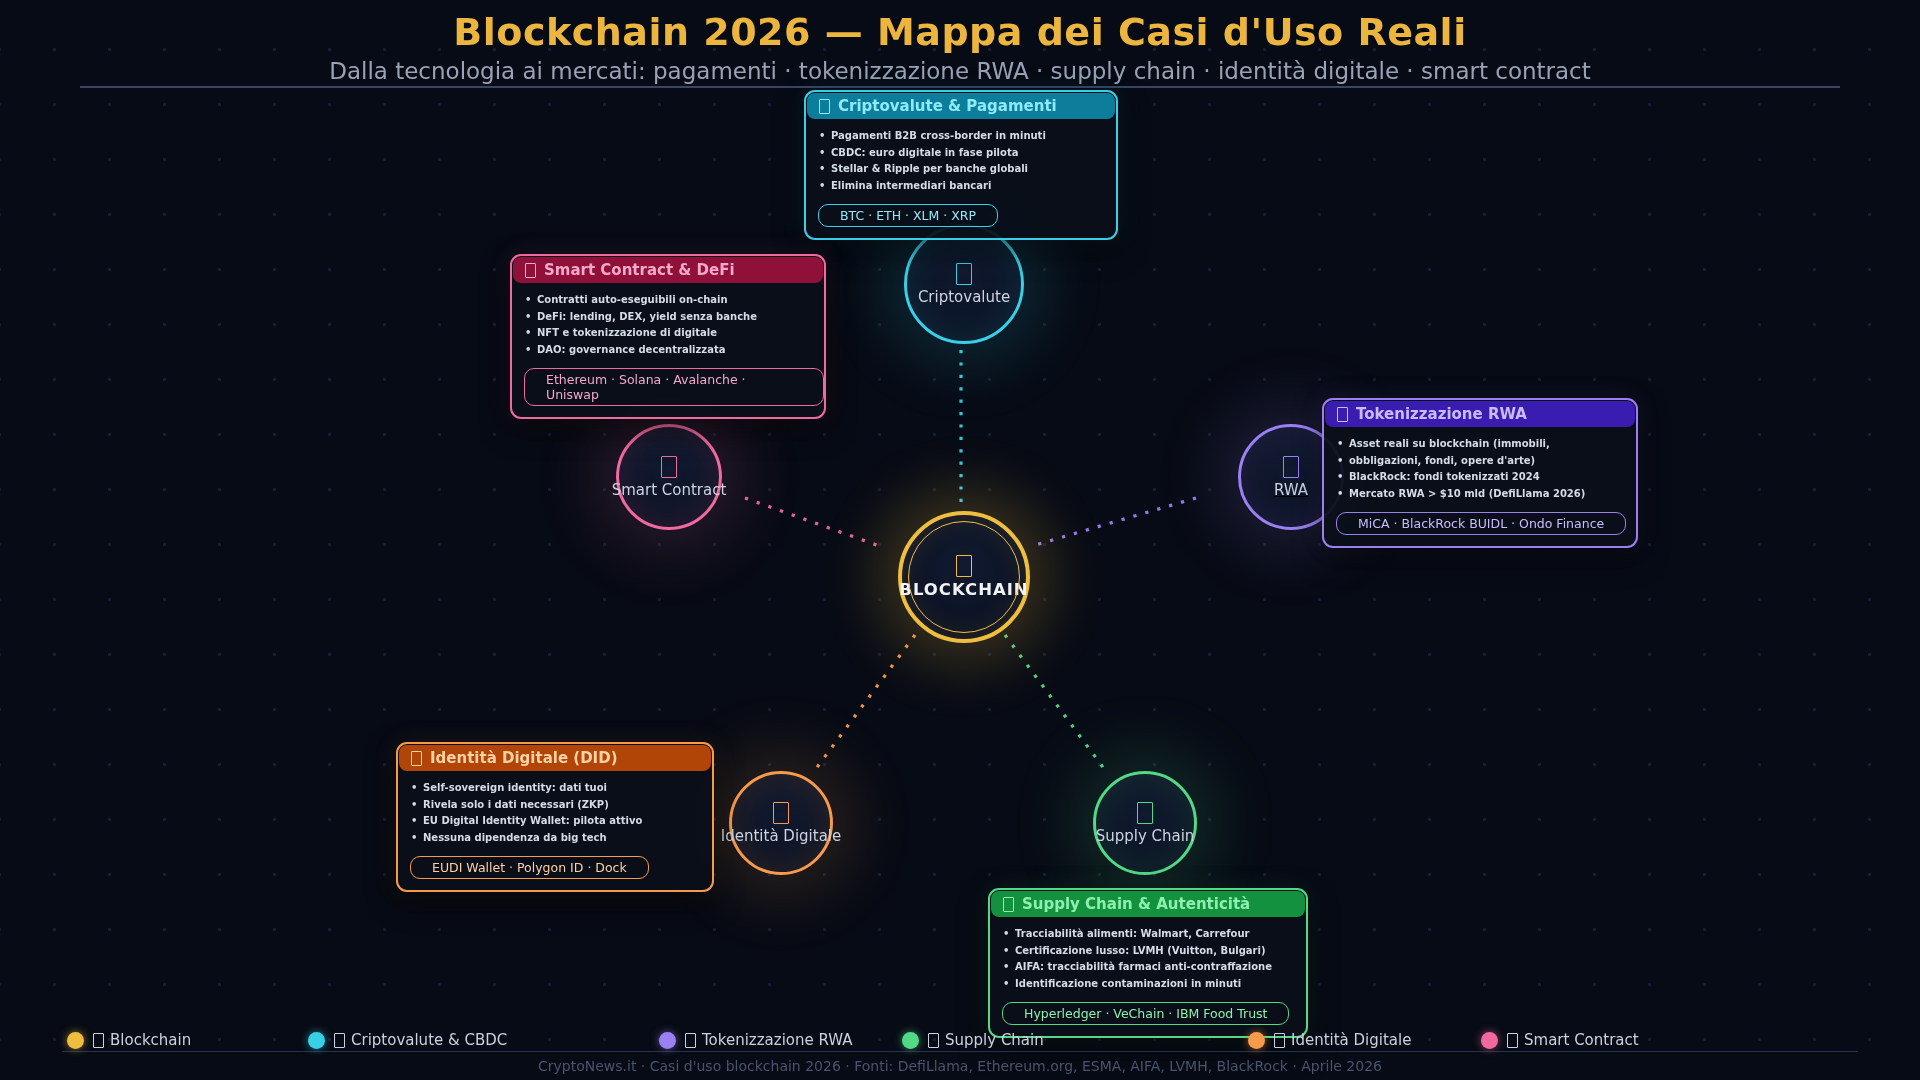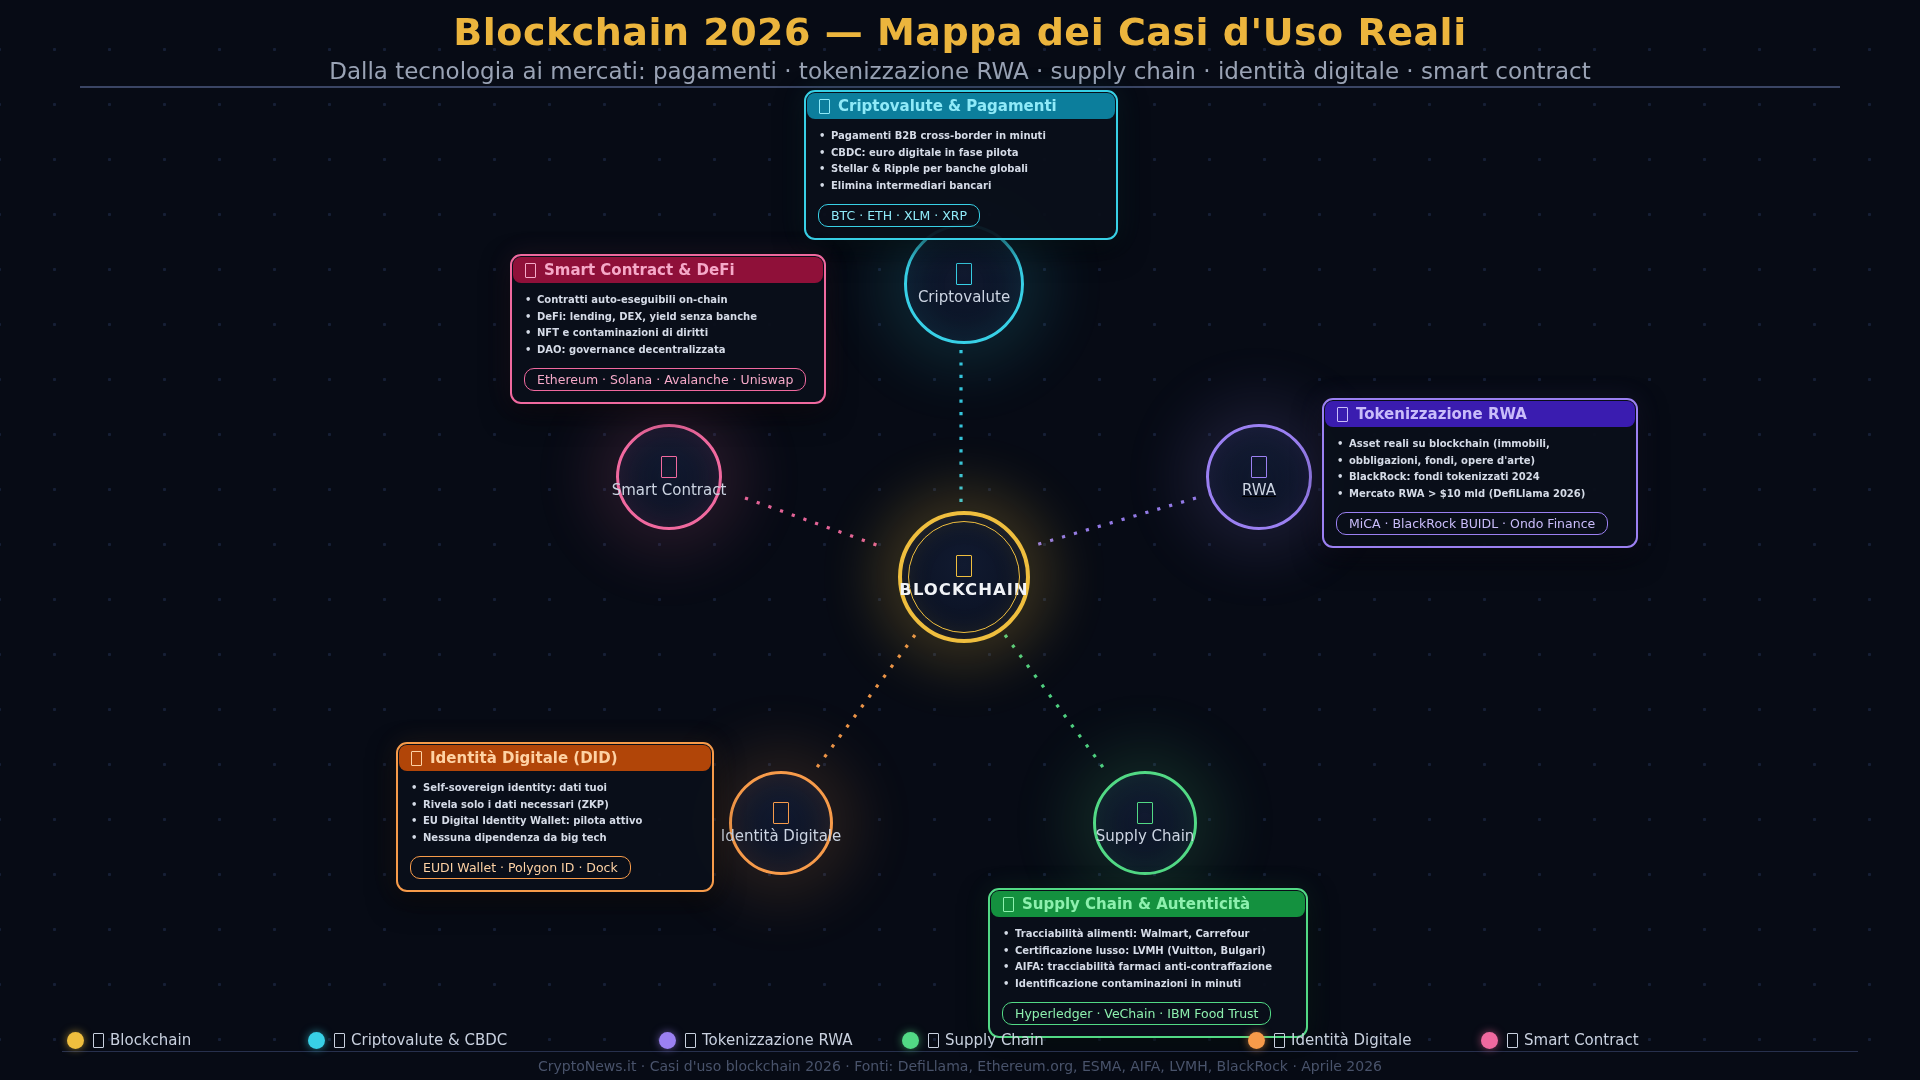--- a/index.html
+++ b/index.html
@@ -41,21 +41,21 @@
     border:2px solid var(--ac);border-radius:11px;
     box-shadow:0 10px 28px rgba(0,0,0,0.55);
     box-shadow:0 10px 28px rgba(0,0,0,0.55), 0 0 26px color-mix(in srgb, var(--ac) 10%, transparent);}
   .card-header{margin:1px;background:var(--hd);color:var(--lt);
     font-weight:bold;font-size:15px;padding:4px 12px;border-radius:8px;
     display:flex;align-items:center;gap:8px;}
   .card-body{list-style:none;margin:10px 0 0;padding:0 8px 0 12px;}
   .card-body li{position:relative;color:#d5dbe7;font-size:10px;line-height:1.45;
     padding-left:13px;margin:2px 0;font-weight:bold;}
   .card-body li::before{content:"•";position:absolute;left:1px;color:#d5dbe7;}
-  .card-tag{display:inline-block;margin:9px 0 11px 12px;padding:3px 12px;
+  .card-tag{display:inline-block;margin:9px 0 11px 12px;padding:3px 21px;
     border:1px solid var(--ac);border-radius:10px;color:var(--lt);font-size:12.5px;}
   
   .legend-item{position:absolute;top:1031px;display:flex;align-items:center;gap:9px;z-index:6;}
   .legend-dot{width:17px;height:17px;border-radius:50%;background:var(--ac);
     box-shadow:0 0 9px rgba(255,255,255,0.15);
     box-shadow:0 0 9px color-mix(in srgb, var(--ac) 60%, transparent);}
   .legend-label{color:#c9d1df;font-size:15px;display:flex;align-items:center;gap:6px;white-space:nowrap;}
   .divider-bottom{position:absolute;left:62px;right:62px;top:1051px;height:1px;background:#27304d;z-index:5;}
   .footer{position:absolute;top:1058px;left:0;width:100%;text-align:center;
     color:#49536b;font-size:14px;z-index:5;}
@@ -85,21 +85,21 @@
   <div class="node" style="left: 904px; top: 224px; width: 114px; height: 114px; --ac: #38d0e6;">
     <span class="tofu"></span>
     <span class="node-label">Criptovalute</span>
   </div>
 
   <div class="node" style="left: 616px; top: 424px; width: 100px; height: 100px; --ac: #f0699f;">
     <span class="tofu"></span>
     <span class="node-label">Smart Contract</span>
   </div>
 
-  <div class="node" style="left: 1206px; top: 424px; width: 100px; height: 100px; text-decoration: underline; --ac: #9b80f2;">
+  <div class="node" style="left: 1238px; top: 424px; width: 100px; height: 100px; text-decoration: underline; --ac: #9b80f2;">
     <span class="tofu"></span>
     <span class="node-label">RWA</span>
   </div>
 
   <div class="node" style="left: 729px; top: 771px; width: 98px; height: 98px; --ac: #f79b4a;">
     <span class="tofu"></span>
     <span class="node-label">Identità Digitale</span>
   </div>
 
   <div class="node" style="left: 1093px; top: 771px; width: 98px; height: 98px; --ac: #52d985;">
@@ -122,21 +122,21 @@
   </div>
 
   <div class="card" style="left: 510px; top: 254px; width: 312px; --ac: #f0699f; --hd: #8f1039; --lt: #f5a9c8;">
     <div class="card-header">
       <span class="tofu"></span>
       <span>Smart Contract &amp; DeFi</span>
     </div>
     <ul class="card-body">
       <li>Contratti auto-eseguibili on-chain</li>
       <li>DeFi: lending, DEX, yield senza banche</li>
-      <li>NFT e contaminazioni di diritti</li>
+      <li>NFT e tokenizzazione di digitale</li>
       <li>DAO: governance decentralizzata</li>
     </ul>
     <div class="card-tag">Ethereum · Solana · Avalanche · Uniswap</div>
   </div>
 
   <div class="card" style="left: 1322px; top: 398px; width: 312px; --ac: #9b80f2; --hd: #3a1cb0; --lt: #c9bcfa;">
     <div class="card-header">
       <span class="tofu"></span>
       <span>Tokenizzazione RWA</span>
     </div>

